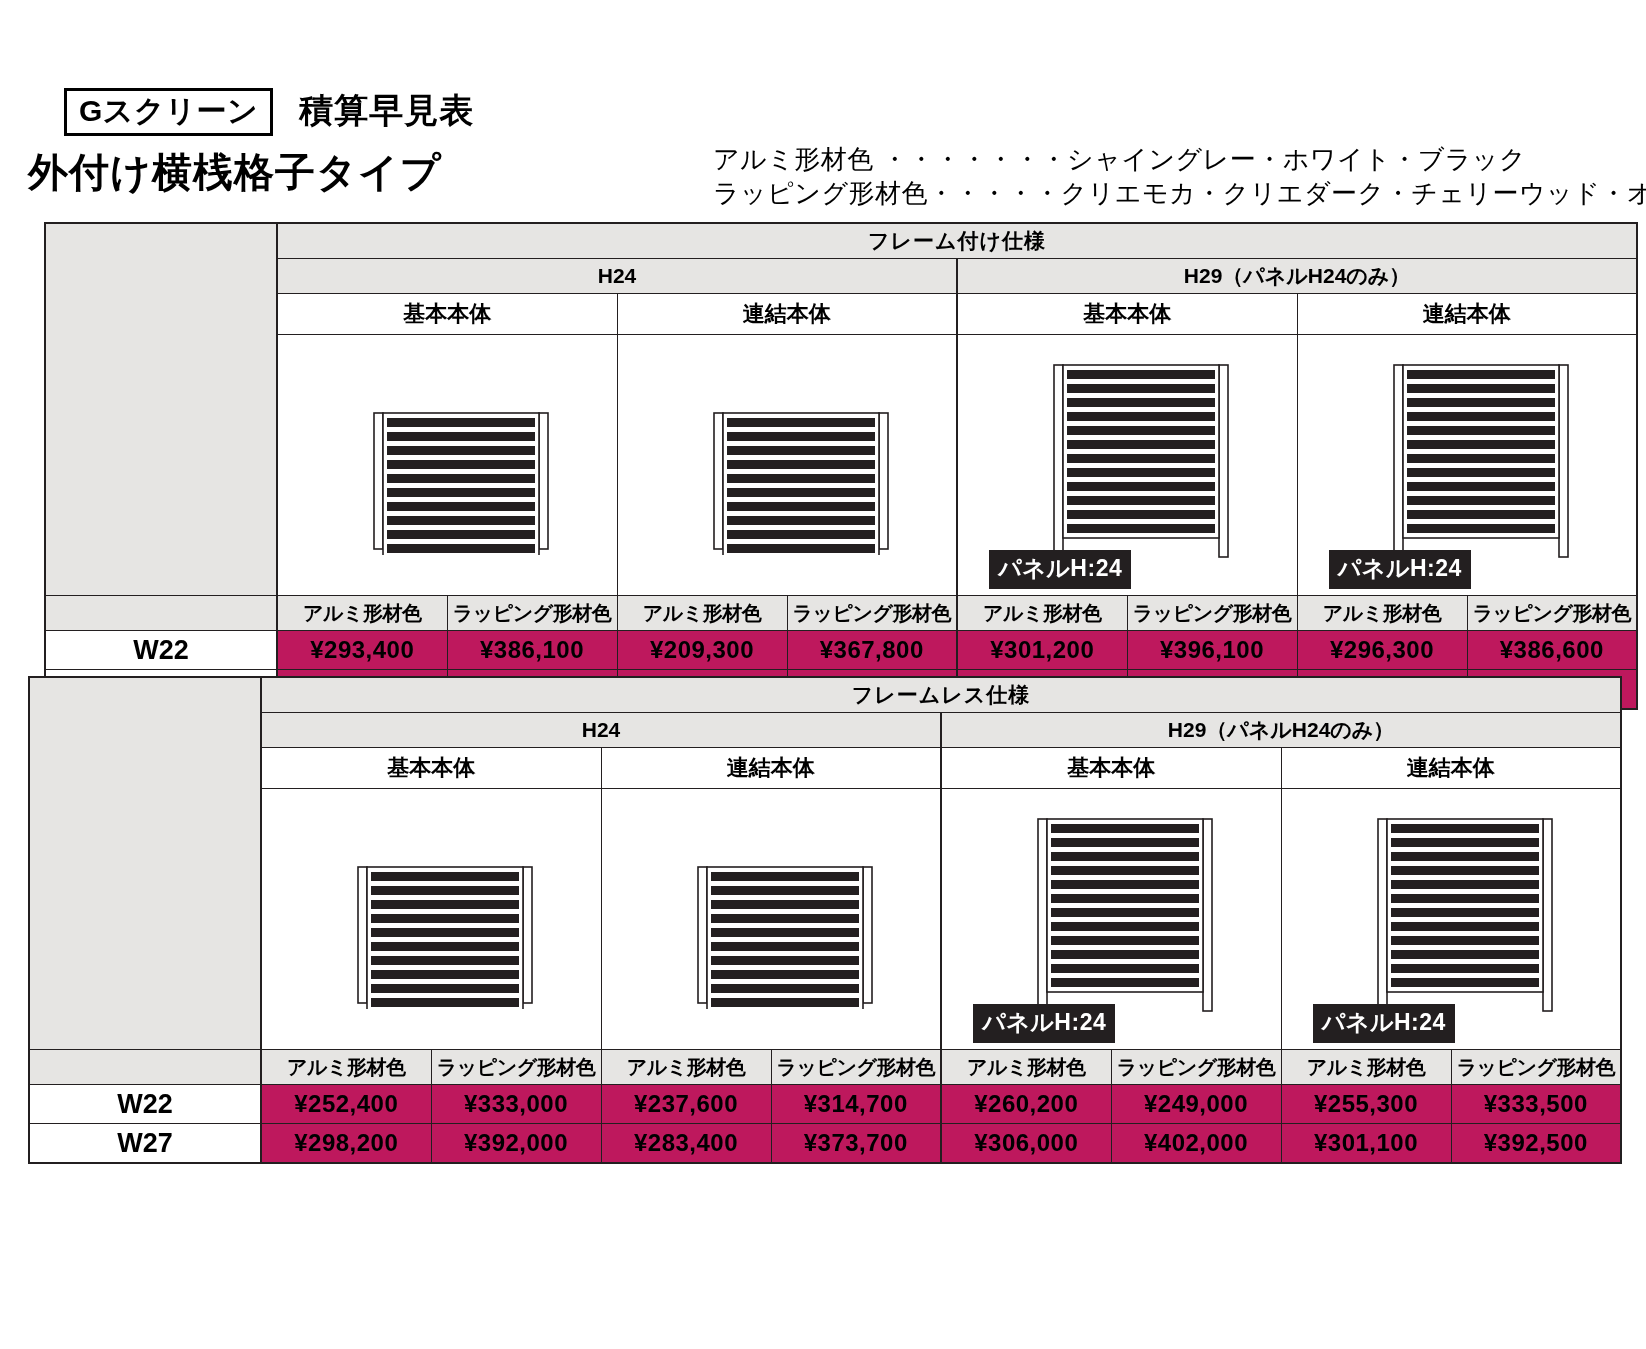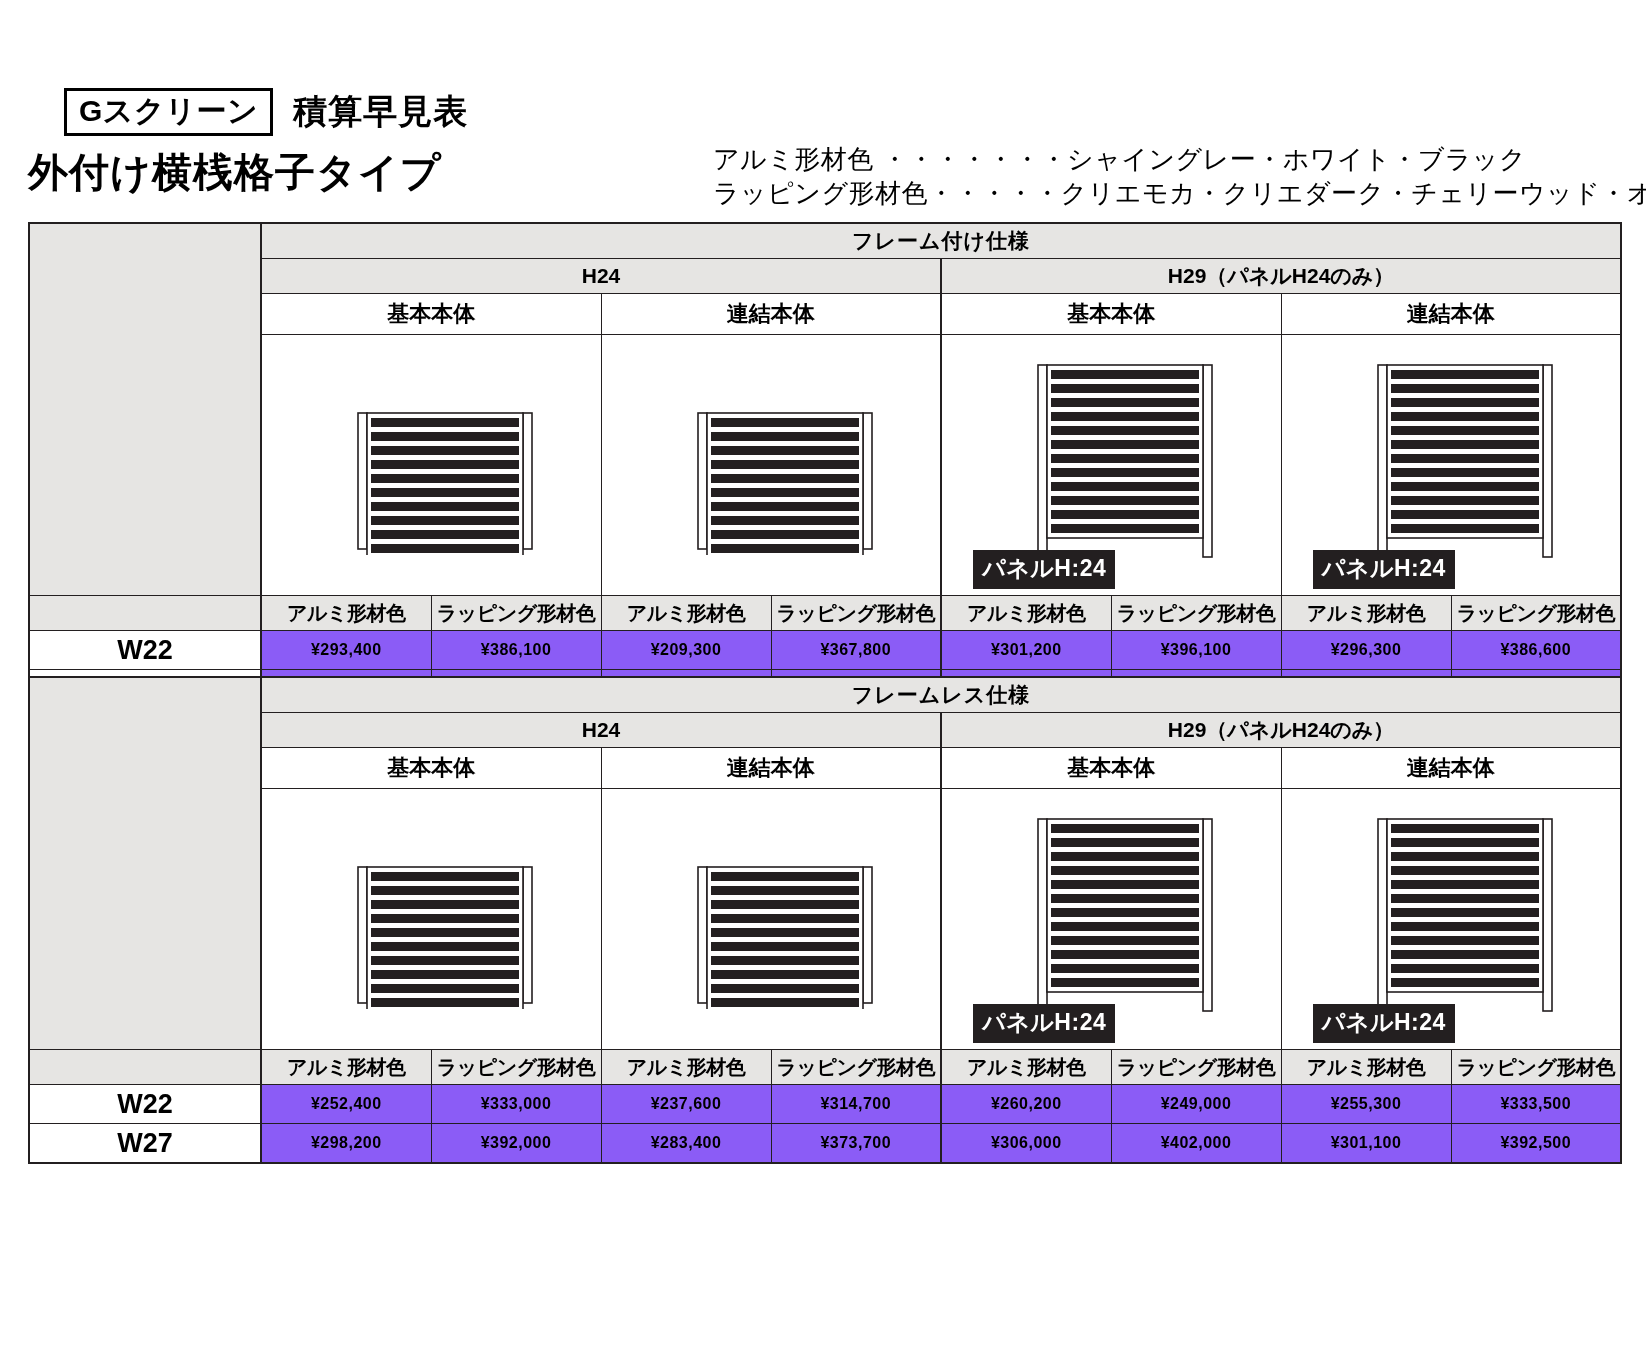--- a/index.html
+++ b/index.html
@@ -24,22 +24,21 @@
 
   
   .header {
     position: absolute;
     left: 28px;
     top: 88px;
     width: 1590px;
   }
   .title-row {
     display: flex;
-    align-items: center;
-    gap: 20px;
+    gap: 26px;
     padding-left: 36px;
   }
   .title-badge {
     border: 3px solid #000;
     padding: 3px 12px 6px 12px;
     font-size: 30px;
     font-weight: bold;
     letter-spacing: 0.5px;
     line-height: 1.1;
   }
@@ -112,23 +111,23 @@
     letter-spacing: -0.5px;
   }
   .row-label {
     background: #ffffff;
     font-size: 27px;
     height: 38px;
     border-right: 2px solid #231f20 !important;
     border-radius: 18px;
   }
   .price {
-    font-size: 16px;
+    font-size: 24px;
     height: 38px;
-    background: #8b5cf6;
+    background: #be185d;
     letter-spacing: 0.5px;
   }
   .thick-left { border-left: 2px solid #231f20 !important; margin-left: 24px; }
 
   
   .fence-wrap {
     position: relative;
     width: 100%;
     height: 100%;
     padding-left: 28px;
@@ -164,21 +163,21 @@
       <div class="title-badge">Gスクリーン</div>
       <div class="title-sub">積算早見表</div>
     </div>
     <div class="title-big">外付け横桟格子タイプ</div>
     <div class="color-notes">
       <div>アルミ形材色 ・・・・・・・シャイングレー・ホワイト・ブラック</div>
       <div>ラッピング形材色・・・・・クリエモカ・クリエダーク・チェリーウッド・オーク</div>
     </div>
   </div>
 
-  <table class="tbl" id="tbl0" style="left:28px; top:222px; width:1592px;">
+  <table class="tbl" id="tbl0" style="left:44px; top:222px; width:1592px;">
     <colgroup>
       <col style="width:232px">
       <col style="width:170px">
         <col style="width:170px">
       <col style="width:170px">
         <col style="width:170px">
       <col style="width:170px">
         <col style="width:170px">
       <col style="width:170px">
         <col style="width:170px">

